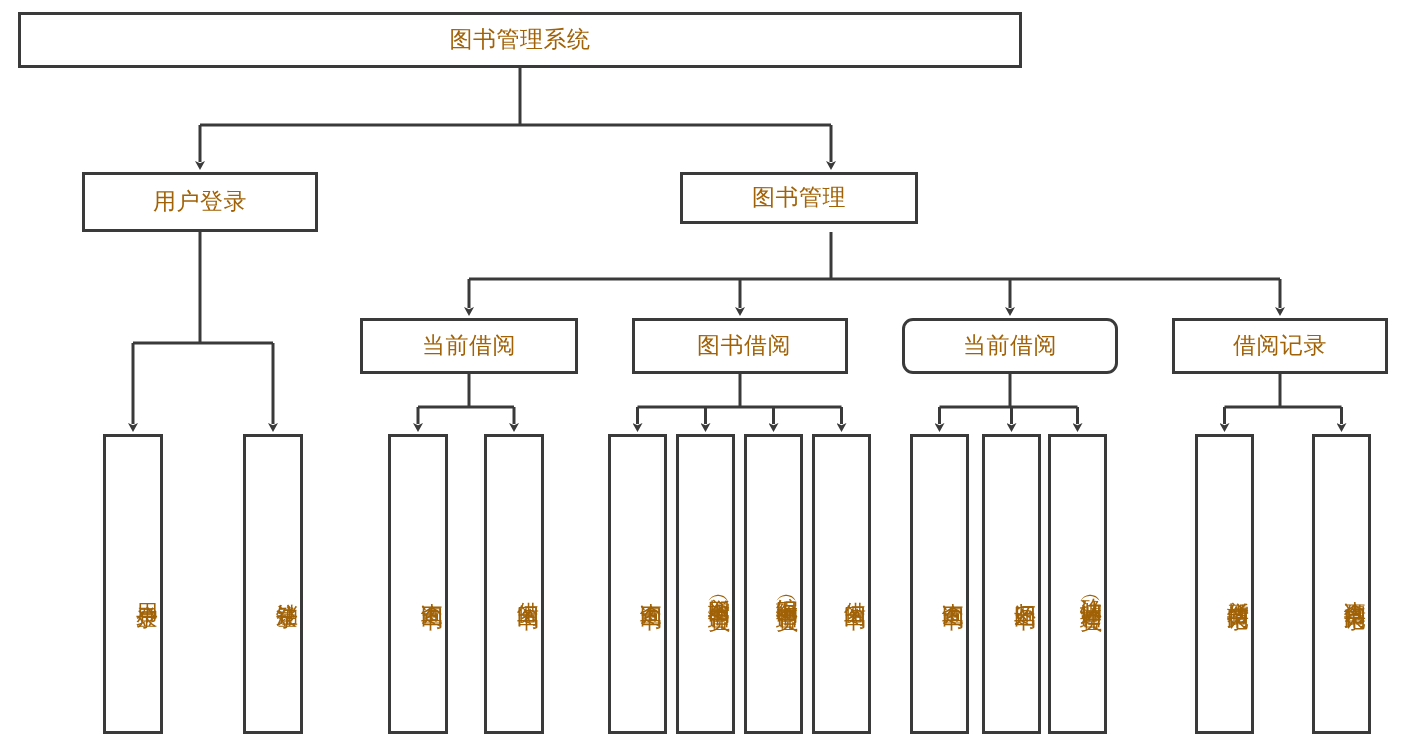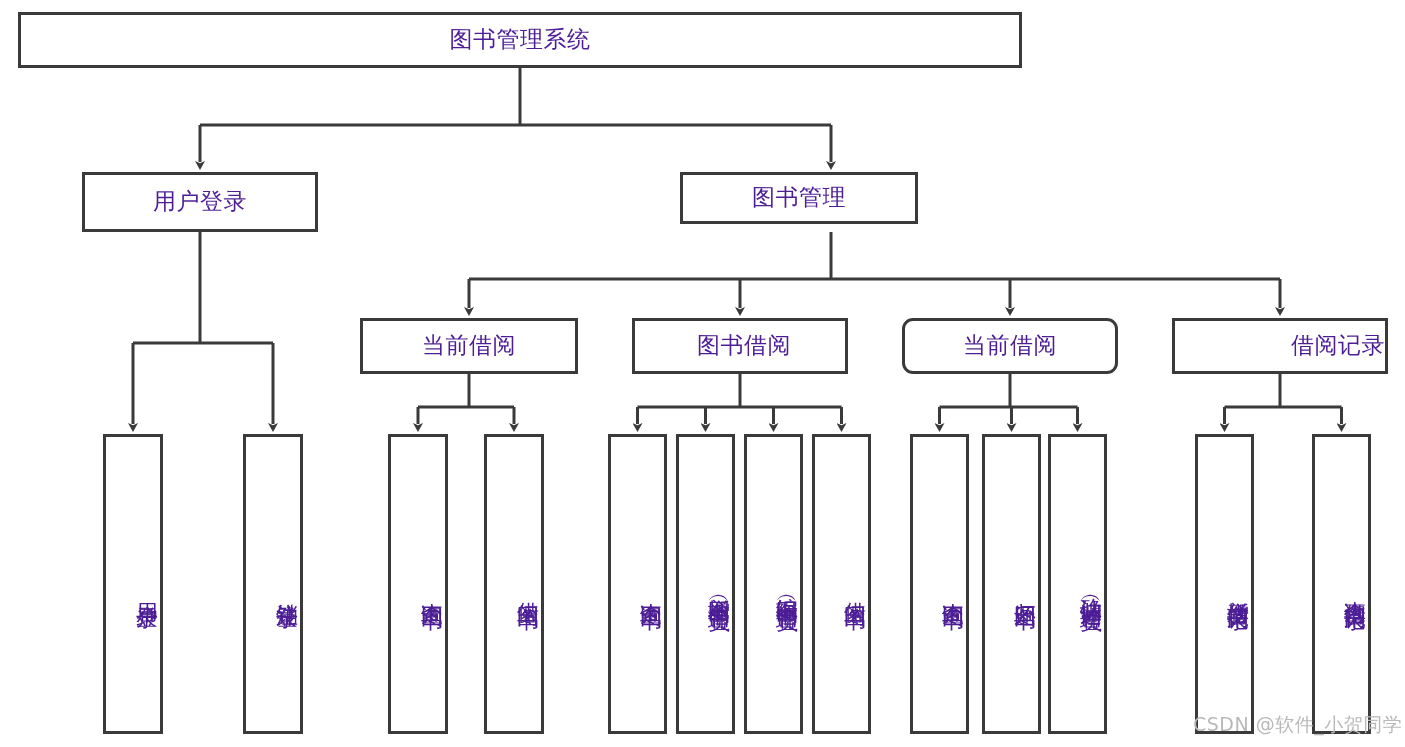--- a/index.html
+++ b/index.html
@@ -30,21 +30,21 @@
     pointer-events: none;
   }
   .node {
     position: absolute;
     box-sizing: border-box;
     background: #ffffff;
     border: 3px solid #3a3a3a;
     display: flex;
     align-items: center;
     justify-content: center;
-    color: #4c1d95;
+    color: #a16207;
     line-height: 1.18;
     text-align: center;
   }
   .node.horizontal {
     font-size: 23px;
     letter-spacing: 0.5px;
   }
   .node.vertical {
     writing-mode: vertical-rl;
     text-orientation: upright;
@@ -135,21 +135,21 @@
       </div>
       <div class="node horizontal" style="left: 360px; top: 318px; width: 218px; height: 56px;">
         <span class="node-label">当前借阅</span>
       </div>
       <div class="node horizontal" style="left: 632px; top: 318px; width: 216px; height: 56px; padding-left: 8px;">
         <span class="node-label">图书借阅</span>
       </div>
       <div class="node horizontal" style="left: 902px; top: 318px; width: 216px; height: 56px; border-radius: 11px;">
         <span class="node-label">当前借阅</span>
       </div>
-      <div class="node horizontal" style="left: 1172px; top: 318px; width: 216px; height: 56px; justify-content: flex-end;">
+      <div class="node horizontal" style="left: 1172px; top: 318px; width: 216px; height: 56px;">
         <span class="node-label">借阅记录</span>
       </div>
       <div class="node vertical" style="left: 103px; top: 434px; width: 60px; height: 300px;">
         <span class="node-label">用户登录</span>
       </div>
       <div class="node vertical" style="left: 243px; top: 434px; width: 60px; height: 300px;">
         <span class="node-label">注销登录</span>
       </div>
       <div class="node vertical" style="left: 388px; top: 434px; width: 60px; height: 300px;">
         <span class="node-label">查询图书</span>
@@ -179,14 +179,13 @@
         <span class="node-label">确认归还（管理员）</span>
       </div>
       <div class="node vertical" style="left: 1195px; top: 434px; width: 59px; height: 300px;">
         <span class="node-label">新增借阅记录</span>
       </div>
       <div class="node vertical" style="left: 1312px; top: 434px; width: 59px; height: 300px;">
         <span class="node-label">查询借阅记录</span>
       </div>
     </div>
 
-  <div id="watermark">CSDN @软件_小贺同学</div>
 </div>
 
 </body></html>

